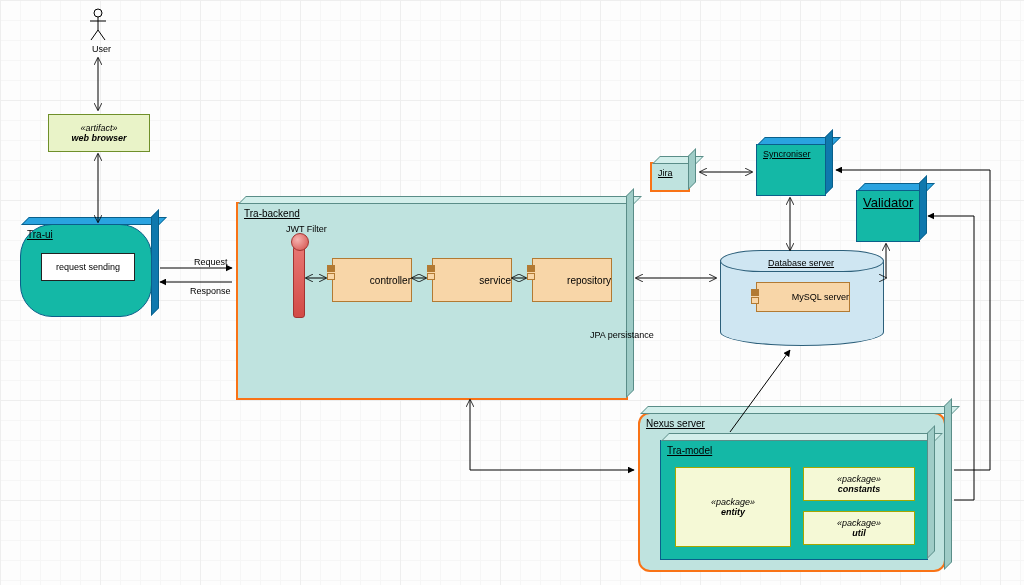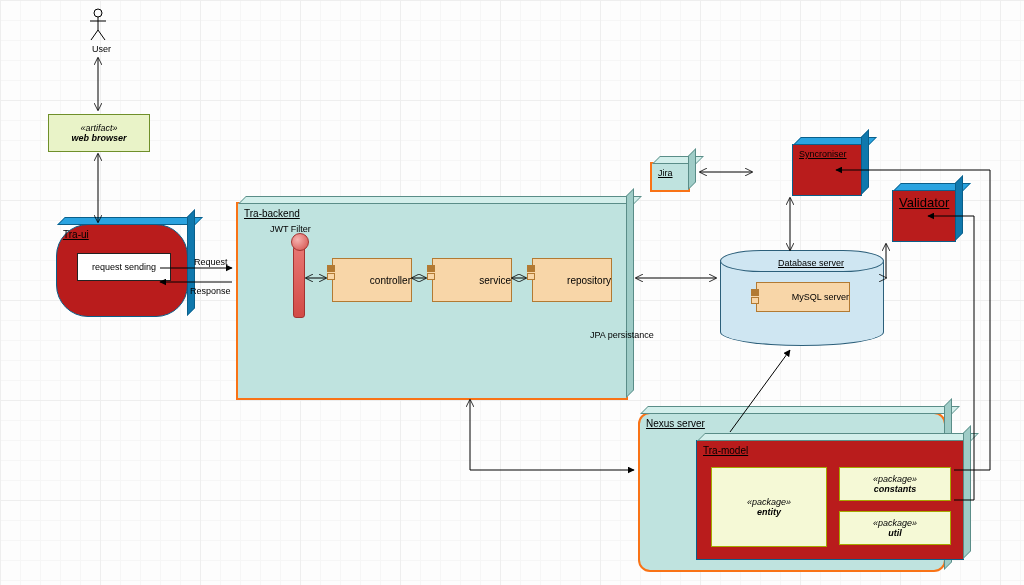--- a/index.html
+++ b/index.html
@@ -77,23 +77,22 @@
     content: "";
     position: absolute;
     top: 7px;
     left: -1px;
     width: 6px;
     height: 5px;
     background: #f8d6a8;
     border: 1px solid #b27a33;
   }
   .blue3d {
-    background: #b91c1c;
+    background: #14b8a6;
     border: 1px solid #0a5f8a;
-    margin-left: 36px;
   }
   .blue3d .lid {
     position: absolute;
     top: -8px; left: 0; right: -8px; height: 8px;
     background: #2aa3e0;
     transform: skewX(-45deg);
     transform-origin: bottom left;
     border: 1px solid #0a5f8a;
     box-sizing: border-box;
   }
@@ -225,21 +224,21 @@
     <div class="title">Tra-ui</div>
     <div class="white-inner" style="left:20px; top:28px; width:92px; height:26px;">
       <span>request sending</span>
     </div>
   </div>
 
   <div class="node teal3d" style="left:236px; top:202px; width:392px; height:198px;padding-left:21px;">
     <div class="lid"></div>
       <div class="side"></div>
     <div class="title">Tra-backend</div>
-    <div class="plain" style="left:32px; top:20px;">JWT Filter</div>
+    <div class="plain" style="left:48px; top:20px;">JWT Filter</div>
 
     <div class="node comp-box" style="left:94px; top:54px; width:80px; height:44px;">
       <span class="comp-tabs"></span>
       <span>controller</span>
     </div>
 
     <div class="node comp-box" style="left:194px; top:54px; width:80px; height:44px;">
       <span class="comp-tabs"></span>
       <span>service</span>
     </div>
@@ -266,21 +265,21 @@
 
   <div class="node blue3d" style="left:856px; top:190px; width:64px; height:52px;">
     <div class="lid"></div>
       <div class="side"></div>
     <div class="title" style="font-size:13px;">Validator</div>
   </div>
 
   <div class="db" style="left:720px; top:250px; width:164px; height:96px;">
     <div class="body"></div>
     <div class="top"></div>
-    <div class="plain" style="left:48px; top:8px; text-decoration:underline;margin-left:10px;">Database server</div>
+    <div class="plain" style="left:48px; top:8px; text-decoration:underline;">Database server</div>
     <div class="node comp-box" style="left:36px; top:32px; width:94px; height:30px; font-size:9px;">
       <span class="comp-tabs"></span>
       <span>MySQL server</span>
     </div>
   </div>
 
   <div class="node teal3d" style="left:638px; top:412px; width:308px; height:160px;border-radius:12px;">
     <div class="lid"></div>
       <div class="side"></div>
     <div class="title">Nexus server</div>

